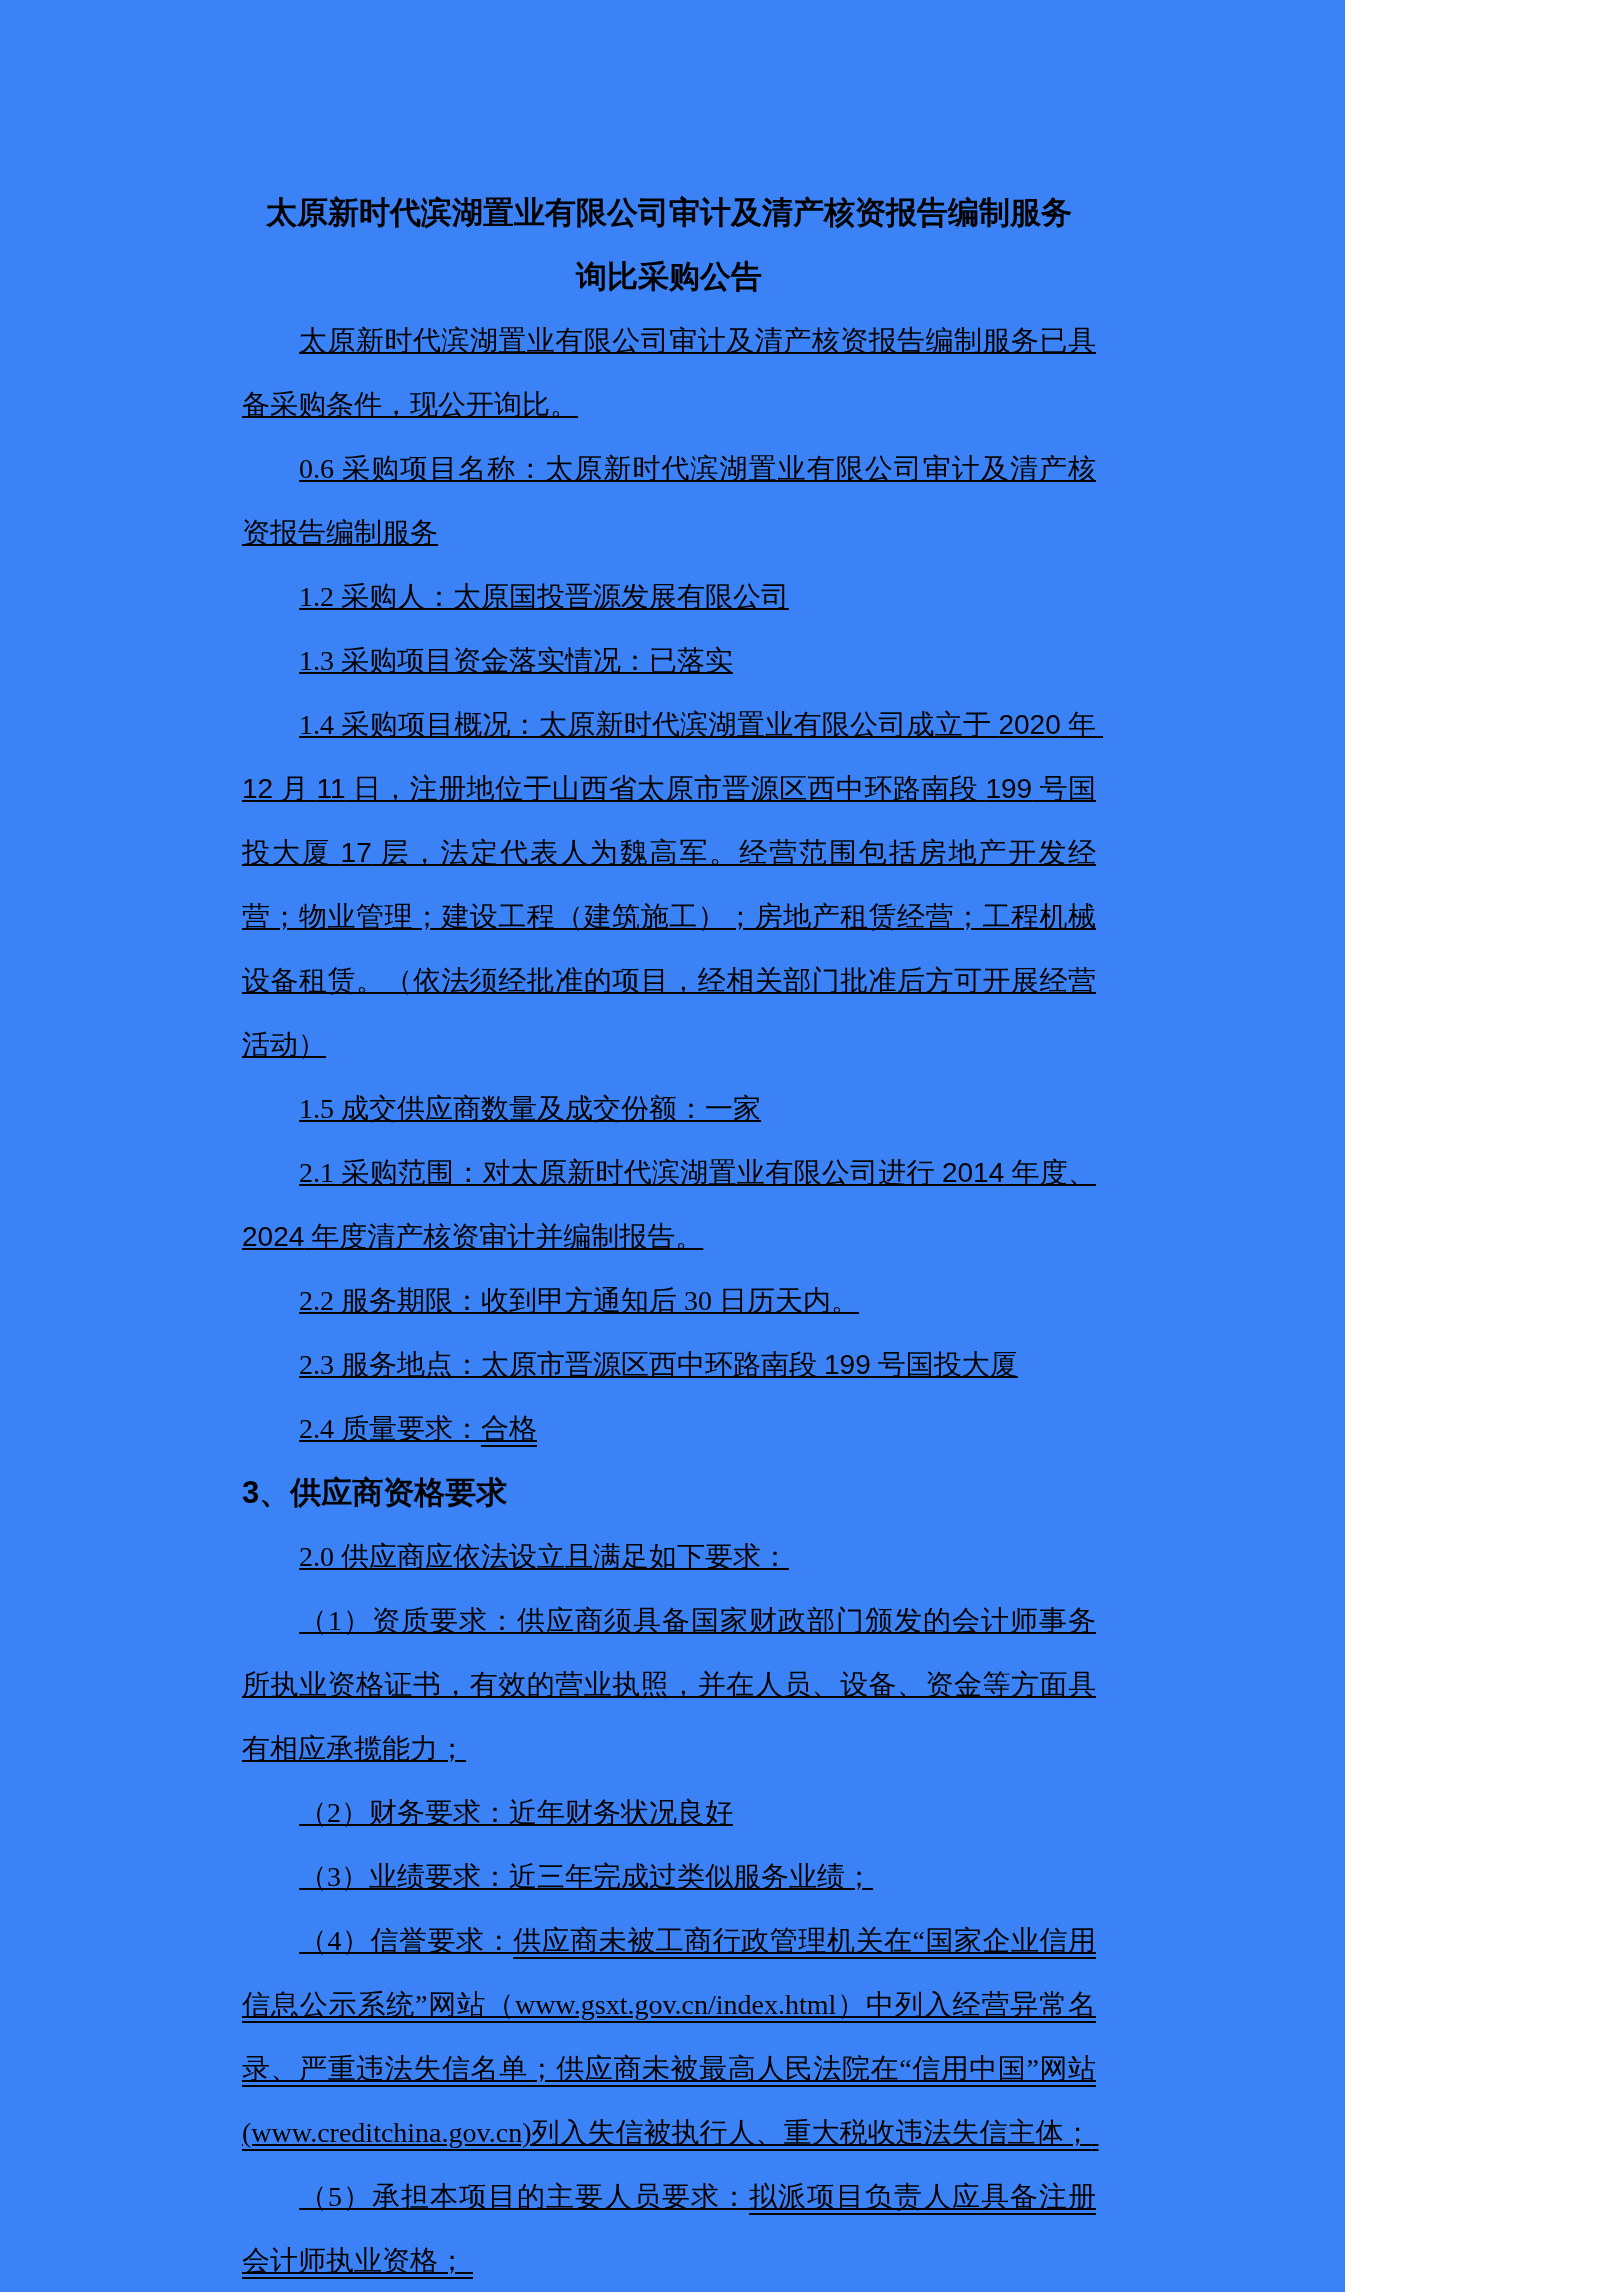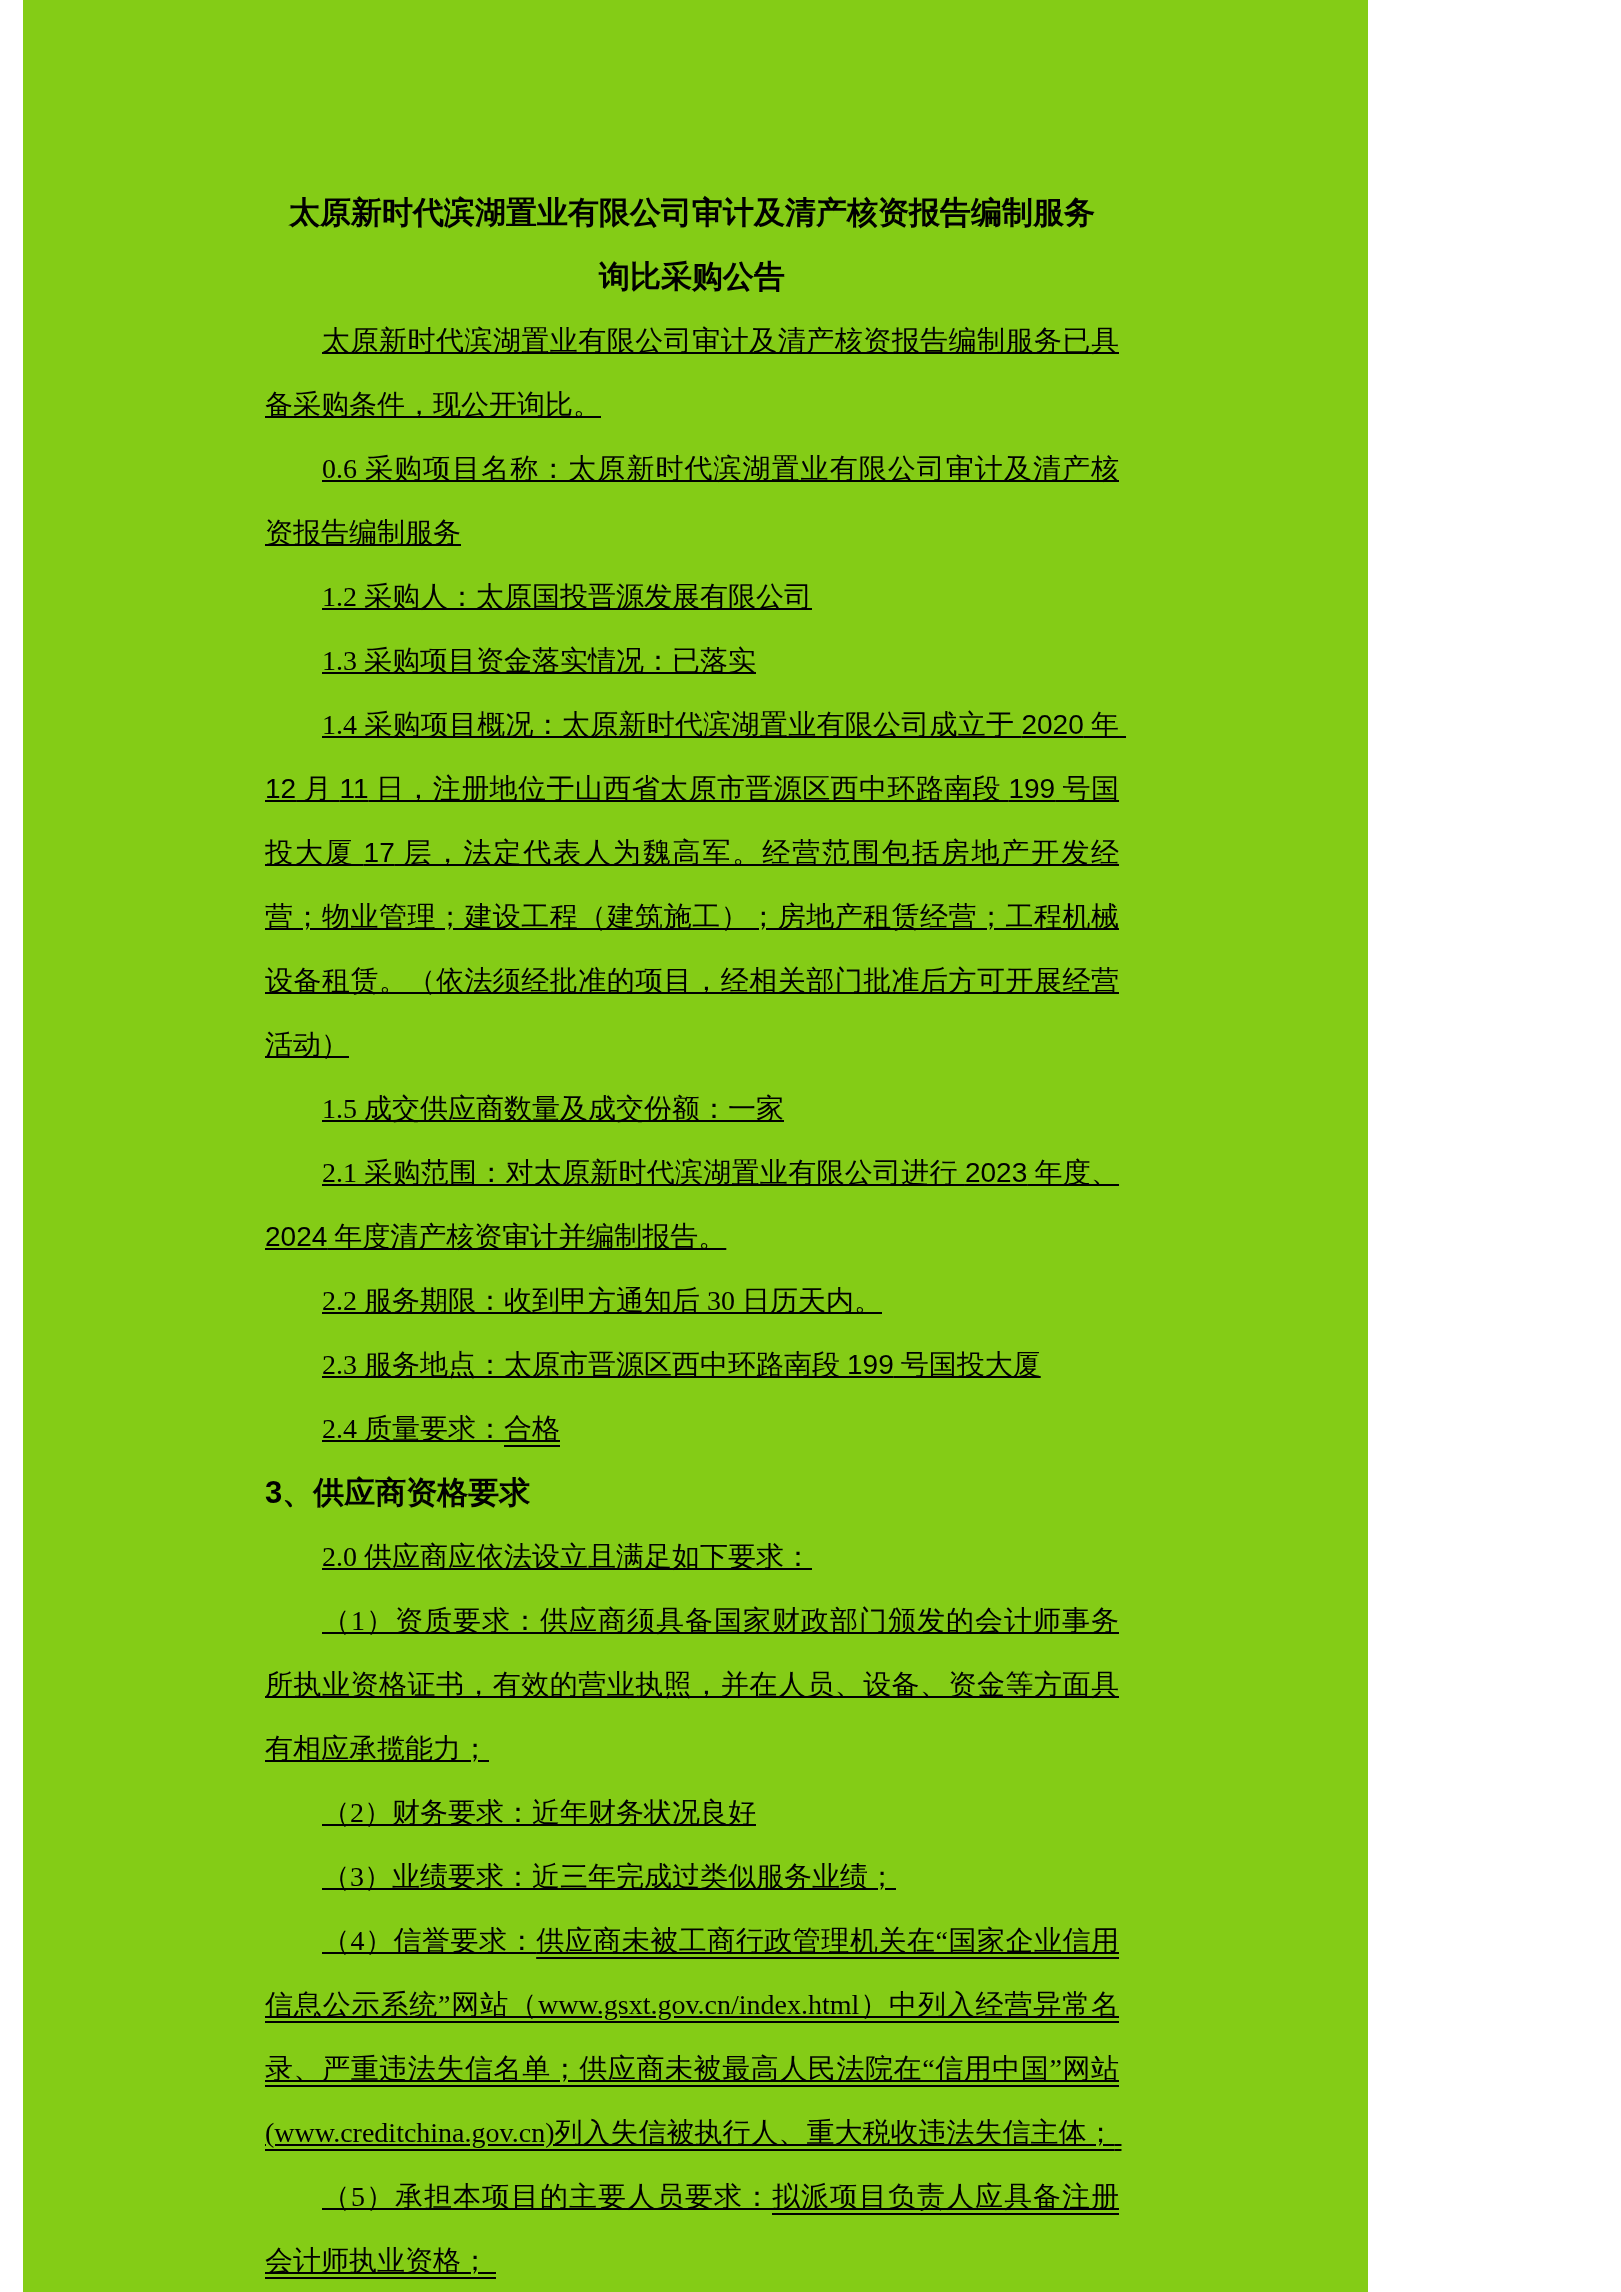--- a/index.html
+++ b/index.html
@@ -11,26 +11,25 @@
     width: 1621px;
     height: 2293px;
     position: relative;
     color: #000000;
   }
   .page {
     box-sizing: border-box;
     width: 1345px;
     min-height: 2293px;
     padding: 181px 249px 0 242px;
-    background: #84cc16;
+    background: #3b82f6;
     font-family: "Liberation Serif", "DejaVu Serif", serif;
     font-size: 28px;
     line-height: 64px;
     text-align: justify;
-    margin-left: 23px;
   }
   .title-line {
     text-align: center;
     text-indent: 0;
     font-weight: bold;
     font-size: 31px;
     font-family: "Liberation Sans", "DejaVu Sans", sans-serif;
     margin: 0;
   }
   .heading {
@@ -61,21 +60,21 @@
 <div class="page">
   <div id="doc">
       <div class="title-line"><span>太原新时代滨湖置业有限公司审计及清产核资报告编制服务</span></div>
       <div class="title-line"><span>询比采购公告</span></div>
       <p class="para"><span>太原新时代滨湖置业有限公司审计及清产核资报告编制服务已具备采购条件，现公开询比。</span></p>
       <p class="para"><span>0.6 采购项目名称：太原新时代滨湖置业有限公司审计及清产核资报告编制服务</span></p>
       <p class="para"><span>1.2 采购人：太原国投晋源发展有限公司</span></p>
       <p class="para"><span>1.3 采购项目资金落实情况：已落实</span></p>
       <p class="para"><span>1.4 采购项目概况：太原新时代滨湖置业有限公司成立于 </span><span class="num">2020</span><span> 年 </span><span class="num">12</span><span> 月 </span><span class="num">11</span><span> 日，注册地位于山西省太原市晋源区西中环路南段 </span><span class="num">199</span><span> 号国投大厦 </span><span class="num">17</span><span> 层，法定代表人为魏高军。经营范围包括房地产开发经营；物业管理；建设工程（建筑施工）；房地产租赁经营；工程机械设备租赁。（依法须经批准的项目，经相关部门批准后方可开展经营活动）</span></p>
       <p class="para"><span>1.5 成交供应商数量及成交份额：一家</span></p>
-      <p class="para"><span>2.1 采购范围：对太原新时代滨湖置业有限公司进行 </span><span class="num">2023</span><span> 年度、</span><span class="num">2024</span><span> 年度清产核资审计并编制报告。</span></p>
+      <p class="para"><span>2.1 采购范围：对太原新时代滨湖置业有限公司进行 </span><span class="num">2014</span><span> 年度、</span><span class="num">2024</span><span> 年度清产核资审计并编制报告。</span></p>
       <p class="para"><span>2.2 服务期限：收到甲方通知后 30 日历天内。</span></p>
       <p class="para"><span>2.3 服务地点：太原市晋源区西中环路南段 </span><span class="num">199</span><span> 号国投大厦</span></p>
       <p class="para"><span>2.4 质量要求：</span><span class="u">合格</span></p>
       <div class="heading"><span>3、供应商资格要求</span></div>
       <p class="para"><span>2.0 供应商应依法设立且满足如下要求：</span></p>
       <p class="para"><span>（1）资质要求：供应商须具备国家财政部门颁发的会计师事务所执业资格证书，有效的营业执照，并在人员、设备、资金等方面具有相应承揽能力；</span></p>
       <p class="para"><span>（2）财务要求：近年财务状况良好</span></p>
       <p class="para"><span>（3）业绩要求：近三年完成过类似服务业绩；</span></p>
       <p class="para"><span>（4）信誉要求：</span><span class="u">供应商未被工商行政管理机关在“国家企业信用信息公示系统”网站（www.gsxt.gov.cn/index.html）中列入经营异常名录、严重违法失信名单；供应商未被最高人民法院在“信用中国”网站(www.creditchina.gov.cn)列入失信被执行人、重大税收违法失信主体； </span></p>
       <p class="para"><span>（5）承担本项目的主要人员要求：</span><span class="u">拟派项目负责人应具备注册会计师执业资格； </span></p>

